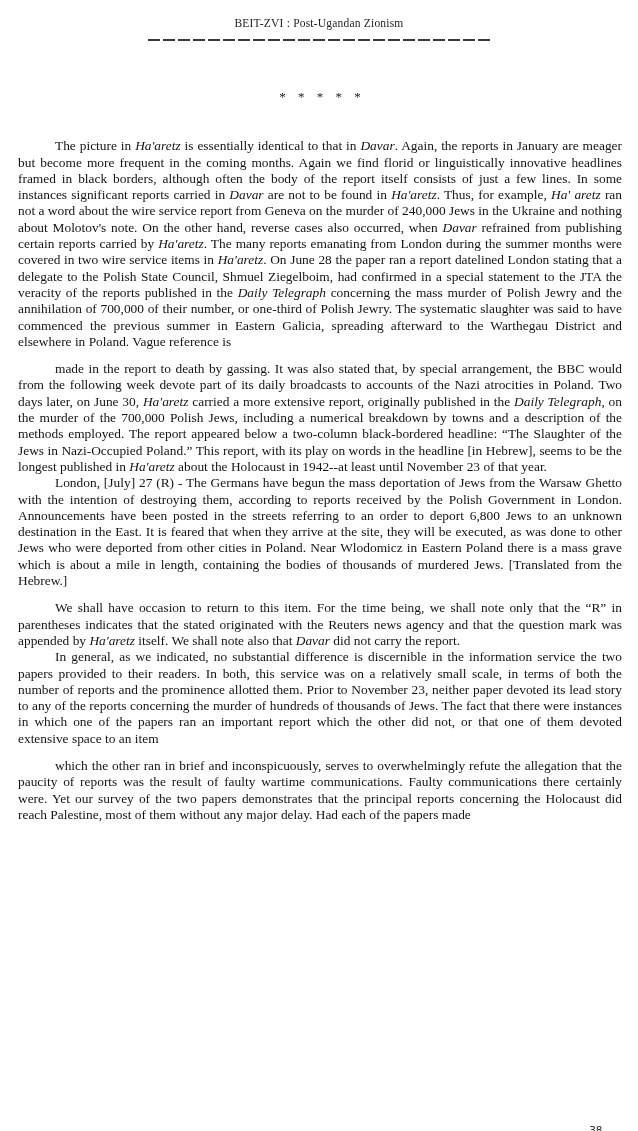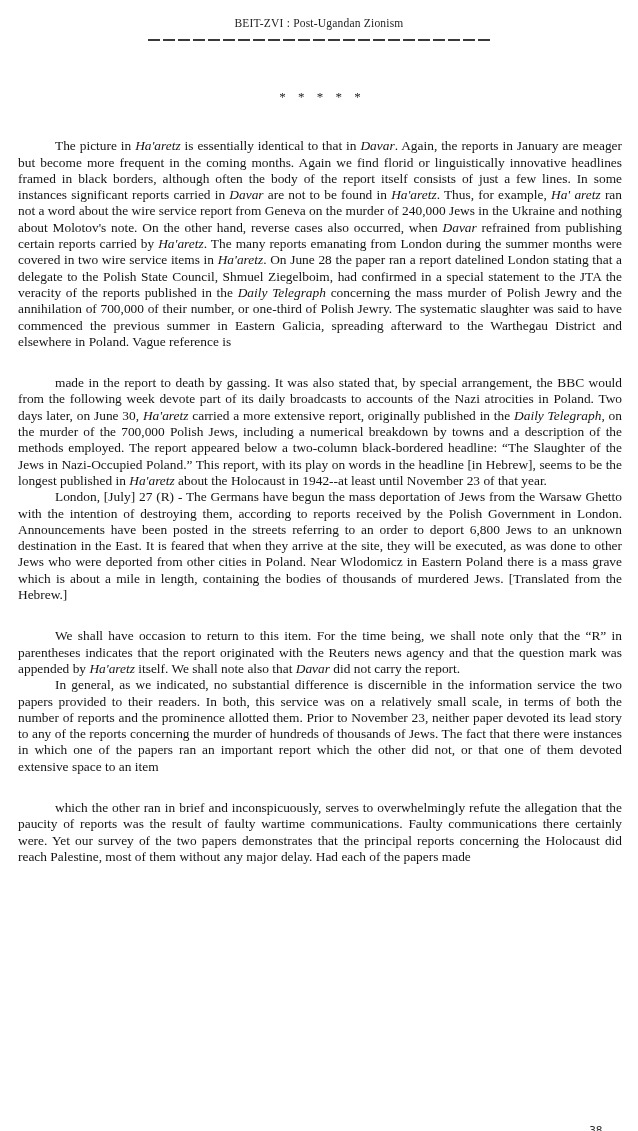--- a/index.html
+++ b/index.html
@@ -36,21 +36,21 @@
     top: 76px;
     left: 18px;
     width: 604px;
     font-size: 13.4px;
     line-height: 16.3px;
     text-align: justify;
     text-justify: inter-word;
   }
   .para { margin: 0; padding: 0; }
   .para.indent { text-indent: 37px; }
-  .para.gap { margin-top: 25px; }
+  .para.gap { margin-top: 11px; }
   .para.center { text-align: center; text-indent: 0; }
   .para.separator {
     margin-top: 13px;
     margin-bottom: 33px;
     font-size: 13px;
     word-spacing: 9px;
     color: #222;
   }
   .para em { font-style: italic; }
   .page-footer {
@@ -72,20 +72,20 @@
 
 <div class="header-title">BEIT-ZVI : Post-Ugandan Zionism</div>
 
 <div class="header-rule"></div>
 
 <div class="page-body">
     <p class="para center separator"><span>* * * * *</span></p>
     <p class="para indent"><span>The picture in </span><em>Ha'aretz</em><span> is essentially identical to that in </span><em>Davar</em><span>. Again, the reports in January are meager but become more frequent in the coming months. Again we find florid or linguistically innovative headlines framed in black borders, although often the body of the report itself consists of just a few lines. In some instances significant reports carried in </span><em>Davar</em><span> are not to be found in </span><em>Ha'aretz</em><span>. Thus, for example, </span><em>Ha' aretz</em><span> ran not a word about the wire service report from Geneva on the murder of 240,000 Jews in the Ukraine and nothing about Molotov's note. On the other hand, reverse cases also occurred, when </span><em>Davar</em><span> refrained from publishing certain reports carried by </span><em>Ha'aretz</em><span>. The many reports emanating from London during the summer months were covered in two wire service items in </span><em>Ha'aretz</em><span>. On June 28 the paper ran a report datelined London stating that a delegate to the Polish State Council, Shmuel Ziegelboim, had confirmed in a special statement to the JTA the veracity of the reports published in the </span><em>Daily Telegraph</em><span> concerning the mass murder of Polish Jewry and the annihilation of 700,000 of their number, or one-third of Polish Jewry. The systematic slaughter was said to have commenced the previous summer in Eastern Galicia, spreading afterward to the Warthegau District and elsewhere in Poland. Vague reference is</span></p>
     <p class="para indent gap"><span>made in the report to death by gassing. It was also stated that, by special arrangement, the BBC would from the following week devote part of its daily broadcasts to accounts of the Nazi atrocities in Poland. Two days later, on June 30, </span><em>Ha'aretz</em><span> carried a more extensive report, originally published in the </span><em>Daily Telegraph</em><span>, on the murder of the 700,000 Polish Jews, including a numerical breakdown by towns and a description of the methods employed. The report appeared below a two-column black-bordered headline: “The Slaughter of the Jews in Nazi-Occupied Poland.” This report, with its play on words in the headline [in Hebrew], seems to be the longest published in </span><em>Ha'aretz</em><span> about the Holocaust in 1942--at least until November 23 of that year.</span></p>
     <p class="para indent"><span>London, [July] 27 (R) - The Germans have begun the mass deportation of Jews from the Warsaw Ghetto with the intention of destroying them, according to reports received by the Polish Government in London. Announcements have been posted in the streets referring to an order to deport 6,800 Jews to an unknown destination in the East. It is feared that when they arrive at the site, they will be executed, as was done to other Jews who were deported from other cities in Poland. Near Wlodomicz in Eastern Poland there is a mass grave which is about a mile in length, containing the bodies of thousands of murdered Jews. [Translated from the Hebrew.]</span></p>
-    <p class="para indent gap"><span>We shall have occasion to return to this item. For the time being, we shall note only that the “R” in parentheses indicates that the report originated with the Reuters news agency and that the question mark was appended by </span><em>Ha'aretz</em><span> itself. We shall note also that </span><em>Davar</em><span> did not carry the report.</span></p>
+    <p class="para indent gap"><span>We shall have occasion to return to this item. For the time being, we shall note only that the “R” in parentheses indicates that the stated originated with the Reuters news agency and that the question mark was appended by </span><em>Ha'aretz</em><span> itself. We shall note also that </span><em>Davar</em><span> did not carry the report.</span></p>
     <p class="para indent"><span>In general, as we indicated, no substantial difference is discernible in the information service the two papers provided to their readers. In both, this service was on a relatively small scale, in terms of both the number of reports and the prominence allotted them. Prior to November 23, neither paper devoted its lead story to any of the reports concerning the murder of hundreds of thousands of Jews. The fact that there were instances in which one of the papers ran an important report which the other did not, or that one of them devoted extensive space to an item</span></p>
     <p class="para indent gap"><span>which the other ran in brief and inconspicuously, serves to overwhelmingly refute the allegation that the paucity of reports was the result of faulty wartime communications. Faulty communications there certainly were. Yet our survey of the two papers demonstrates that the principal reports concerning the Holocaust did reach Palestine, most of them without any major delay. Had each of the papers made</span></p>
   </div>
 
 <div class="page-footer">
   <span class="dash">—</span><span class="num">38</span><span class="dash">—</span>
 </div>
 
 </body></html>

